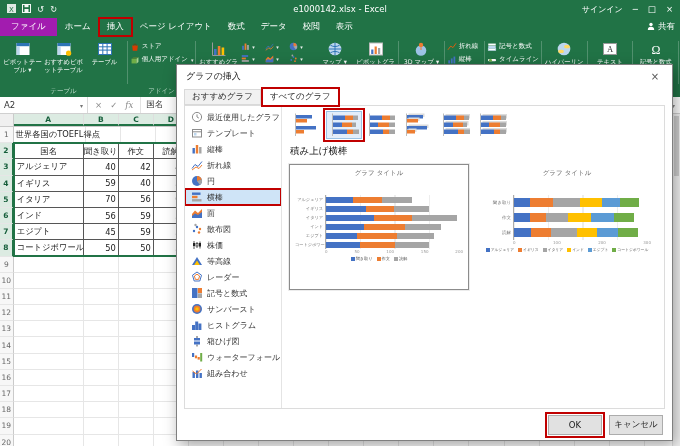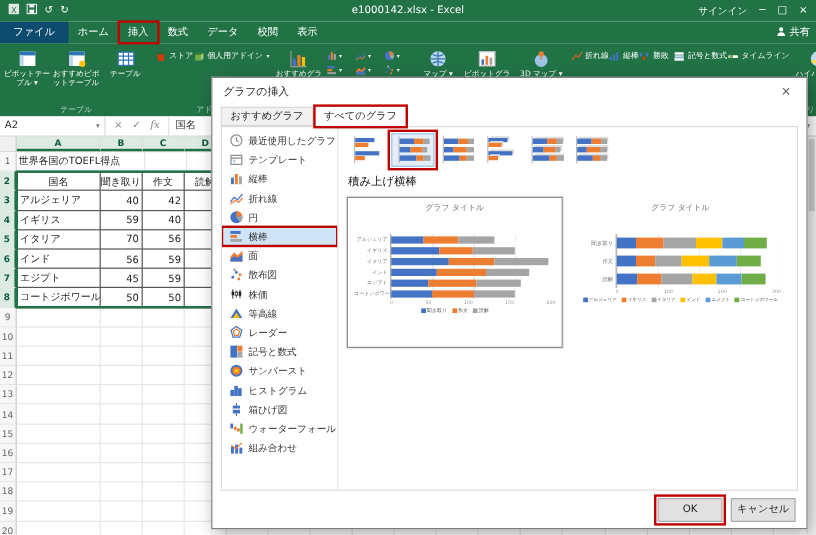--- a/index.html
+++ b/index.html
@@ -8,35 +8,35 @@
 
 .titlebar{height:18px;background:#217346;display:flex;align-items:center;color:#fff;position:relative}
 .qat{display:flex;align-items:center;gap:6px;padding:0 7px;font-size:8.5px;z-index:1}
 .qat .g{opacity:.95}
 .tb-title{position:absolute;left:0;right:0;text-align:center;font-size:8.5px;pointer-events:none}
 .tb-right{margin-left:auto;display:flex;align-items:center;gap:10px;padding-right:7px;font-size:8px;z-index:1}
 .winc{display:flex;gap:10px;font-size:8.5px}
 .min::before{content:"─"}.max::before{content:"□"}.cls::before{content:"×"}
 
 .tabrow{height:18px;background:#217346;display:flex;align-items:stretch;color:#fff;font-size:8.5px}
-.filetab{background:#0c4a6e;padding:0 11px;display:flex;align-items:center}
+.filetab{background:#a21caf;padding:0 11px;display:flex;align-items:center}
 .rtab{padding:0 8px;display:flex;align-items:center;position:relative}
 .tellme{display:flex;align-items:center;gap:4px;margin-left:10px;font-size:8px;color:#eaf3ee}
 .bulb{width:7px;height:7px;border-radius:50%;background:#ffd24c;display:inline-block}
 .share{margin-left:auto;display:flex;align-items:center;gap:3px;padding-right:5px}
 
 .ribbon{height:61px;background:#217346;display:flex;align-items:stretch;color:#fff;padding:1px 0 0 1px;overflow:hidden}
 .rgroup{display:flex;flex-direction:column;padding:0 1px}
 .g-items{flex:1;display:flex;align-items:flex-start}
 .g-label{height:11px;line-height:10px;text-align:center;font-size:6.5px;color:#b8d8c6}
 .vsep{width:1px;background:rgba(255,255,255,.22);margin:4px 1px 13px}
 .bigbtn{width:41px;display:flex;flex-direction:column;align-items:center;padding-top:3px}
 .bigbtn .bi{height:17px;display:flex;align-items:center}
 .bigbtn .bl{font-size:6.3px;line-height:7.5px;text-align:center;margin-top:1px}
-.smallcol{display:flex;flex-direction:row;padding-top:3px}
+.smallcol{display:flex;flex-direction:column;padding-top:3px}
 .smallbtn{display:flex;align-items:center;gap:2px;height:13px;font-size:6.5px;white-space:nowrap}
 .caret{font-size:5px;opacity:.9;margin-left:1px}
 .chartgrid{display:grid;grid-template-columns:repeat(3,23px);grid-auto-rows:11px;gap:1px;padding:4px 2px 0}
 .cgi{display:flex;align-items:center;gap:1px}
 
 .fbar{height:17px;background:#fff;border-bottom:1px solid #d0d0d0;display:flex;align-items:stretch;font-size:8.5px;color:#333}
 .namebox{width:88px;border-right:1px solid #d9d9d9;display:flex;align-items:center;justify-content:space-between;padding:1px 4px}
 .nb-caret::before{content:"▾";color:#777;font-size:6px}
 .fxb{display:flex;align-items:center;gap:8px;padding:0 7px;color:#8a8a8a;border-right:1px solid #e3e3e3}
 .fx-x::before{content:"×"}.fx-ok::before{content:"✓"}
@@ -134,20 +134,21 @@
         <span class="cls"></span>
       </span>
     </div>
   </div>
 
   <div class="tabrow">
     <div class="filetab">ファイル</div>
     <div style="display:flex" id="ribbon-tab-list">
         <div class="rtab">ホーム</div>
         <div class="rtab active annot">挿入</div>
+        <div class="rtab">ページ レイアウト</div>
         <div class="rtab">数式</div>
         <div class="rtab">データ</div>
         <div class="rtab">校閲</div>
         <div class="rtab">表示</div>
       </div>
     <div class="share">
       <span>
         <svg width="8" height="8" viewBox="0 0 8 8">
             <circle cx="4" cy="2.5" r="1.7" fill="#fff"></circle>
             <path d="M0.8 8a3.2 3.2 0 0 1 6.4 0z" fill="#fff"></path>

